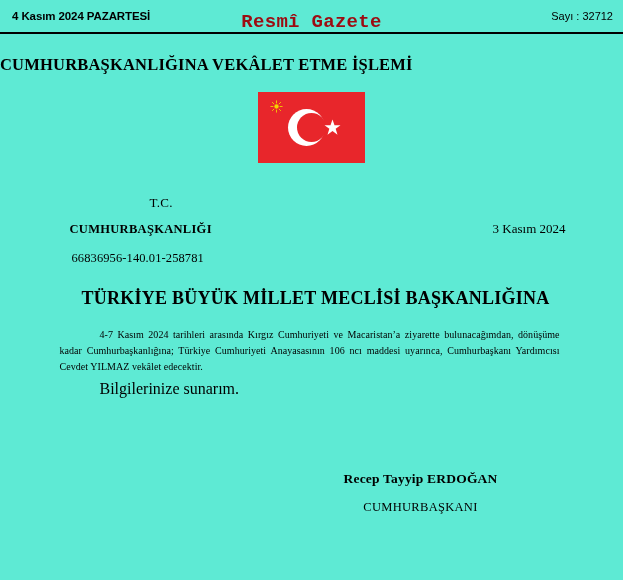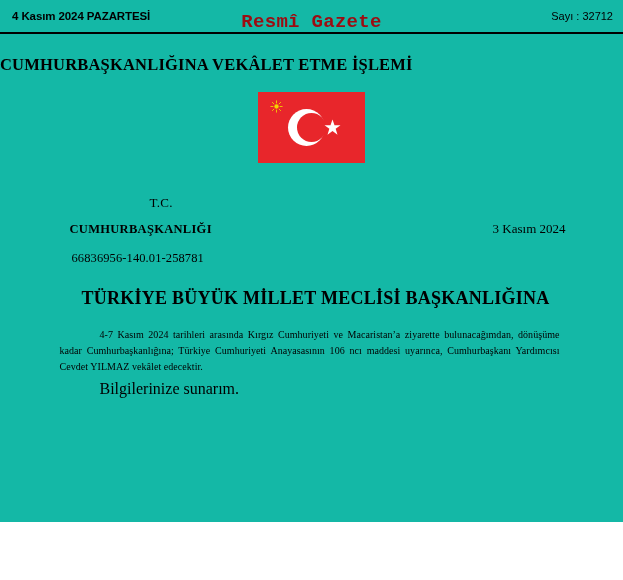--- a/index.html
+++ b/index.html
@@ -9,22 +9,22 @@
     height: 580px;
     background: #ffffff;
     font-family: "Liberation Serif", serif;
     color: #000000;
     overflow: hidden;
   }
 
   .page {
     position: relative;
     width: 623px;
-    height: 522px;
-    background: #14b8a6;
+    height: 580px;
+    background: #5eead4;
   }
 
   
   .masthead {
     position: relative;
     height: 34px;
     border-bottom: 2px solid #000;
     display: flex;
     align-items: center;
     justify-content: space-between;
@@ -257,15 +257,19 @@
       <div class="letter-date">3 Kasım 2024</div>
     </div>
 
     <div class="ref-no">66836956-140.01-258781</div>
 
     <div class="addressee">TÜRKİYE BÜYÜK MİLLET MECLİSİ BAŞKANLIĞINA</div>
 
     <div class="body-text">4-7 Kasım 2024 tarihleri arasında Kırgız Cumhuriyeti ve Macaristan’a ziyarette bulunacağımdan, dönüşüme kadar Cumhurbaşkanlığına; Türkiye Cumhuriyeti Anayasasının 106 ncı maddesi uyarınca, Cumhurbaşkanı Yardımcısı Cevdet YILMAZ vekâlet edecektir.</div>
     <div class="body-text2">Bilgilerinize sunarım.</div>
 
+    <div class="sig-block">
+      <div class="sig-name">Recep Tayyip ERDOĞAN</div>
+      <div class="sig-title">CUMHURBAŞKANI</div>
+    </div>
 
   </div>
 </div>
 
 </body></html>

